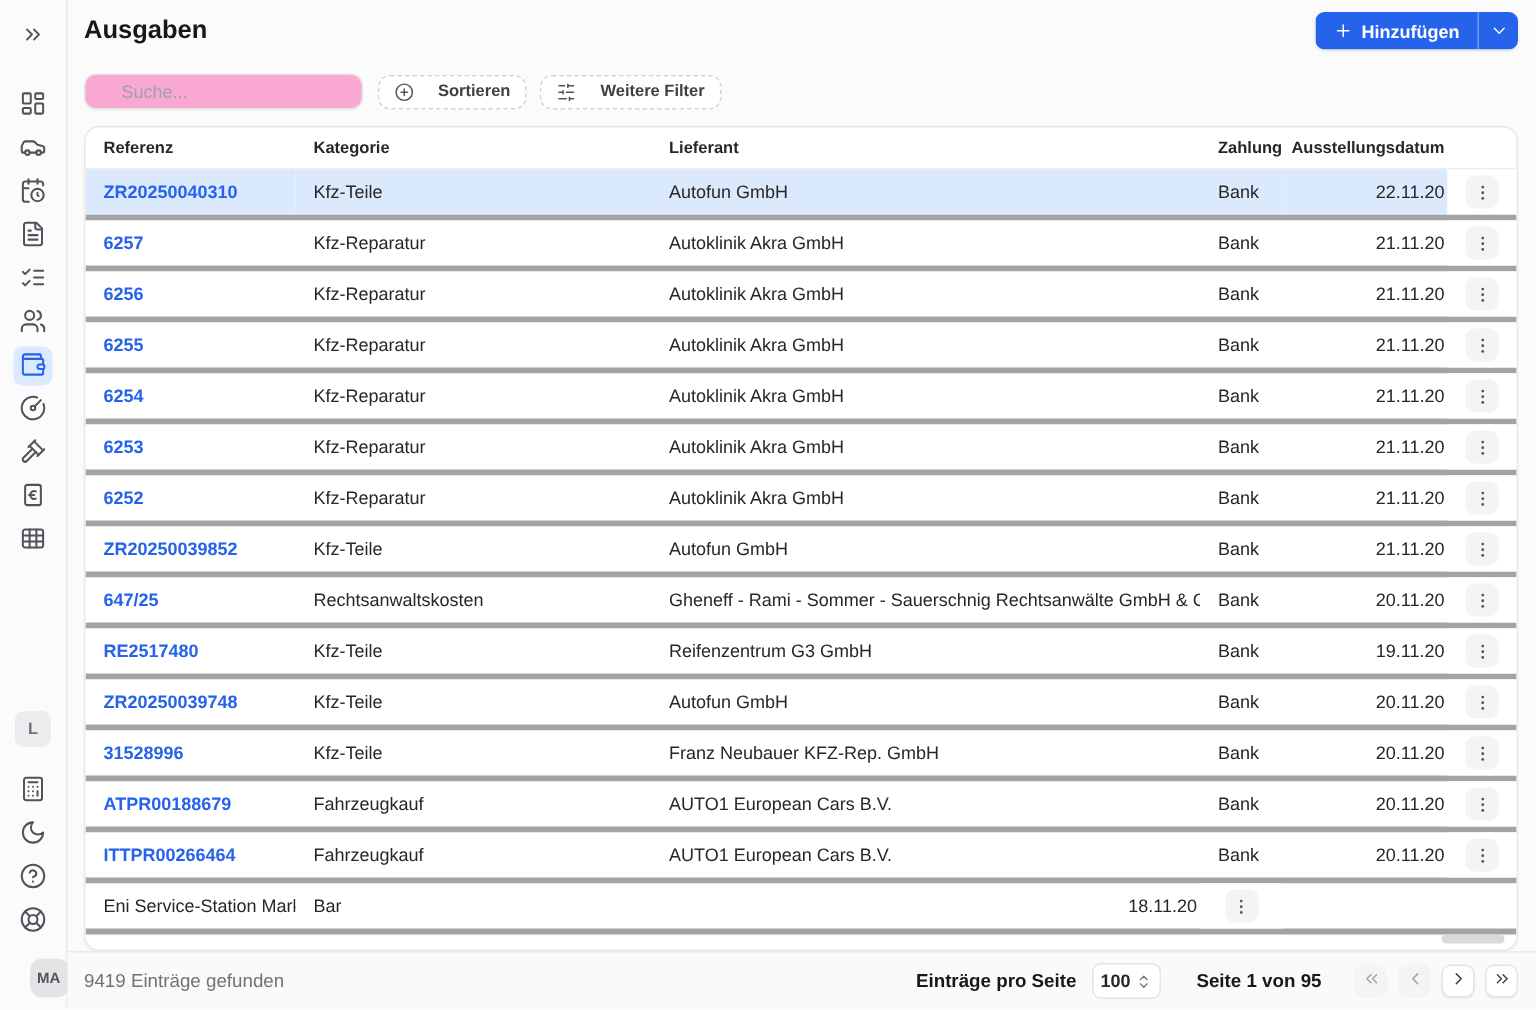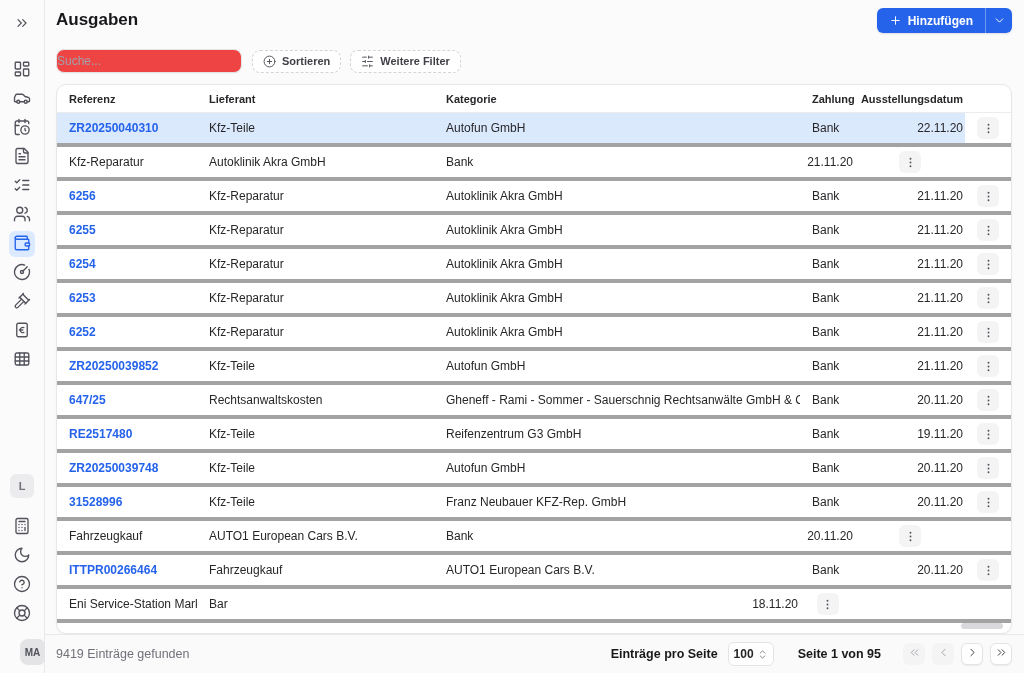--- a/index.html
+++ b/index.html
@@ -45,27 +45,27 @@
     background:var(--accent); color:#fff; font-size:12px; font-weight:700;
     font-family:inherit; border-right:1px solid rgba(255,255,255,.35);
   }
   .add-main svg { width:13px; height:13px; }
   .add-caret { width:26px; border:none; cursor:pointer; background:var(--accent); color:#fff;
     display:flex; align-items:center; justify-content:center; }
   .add-caret svg { width:13px; height:13px; }
   
   .toolbar { position:absolute; left:11px; right:12px; top:49px; height:24px; display:flex; align-items:center; }
   .search-input {
-    width:186px; height:24px; border:1px solid #e4e4e7; border-radius:8px; background:#ef4444;
-    padding:0 0; font-size:12px; font-family:inherit; color:#27272a; outline:none;
+    width:186px; height:24px; border:1px solid #e4e4e7; border-radius:8px; background:#f9a8d4;
+    padding:0 24px; font-size:12px; font-family:inherit; color:#27272a; outline:none;
     box-shadow:0 1px 1px rgba(0,0,0,.03);
   }
   .search-input::placeholder { color:#a1a1aa; }
   .chip-btn {
-    height:23px; display:flex; align-items:center; gap:6px; padding:0 10px; cursor:pointer;
+    height:23px; display:flex; align-items:center; gap:16px; padding:0 10px; cursor:pointer;
     border:1px dashed #d4d4d8; border-radius:8px; background:#fff; color:#3f3f46;
     font-size:11px; font-weight:700; font-family:inherit;
   }
   .chip-btn:first-of-type { margin-left:10px; }
   .chip-btn + .chip-btn { margin-left:9px; }
   .chip-btn svg { width:13px; height:13px; color:#52525b; }
   
   .card {
     position:absolute; left:11px; right:12px; top:84px; bottom:39px;
     background:#fff; border:1px solid #e7e7e9; border-radius:10px; overflow:hidden;
@@ -308,22 +308,22 @@
             <line x1="16" y1="18" x2="16" y2="22"></line>
           </svg>
         </span>
       <span>Weitere Filter</span>
     </button>
   </div>
 
   <section class="card">
     <div class="thead">
         <div class="cell">Referenz</div>
+        <div class="cell">Kategorie</div>
         <div class="cell">Lieferant</div>
-        <div class="cell">Kategorie</div>
         <div class="cell">Zahlung</div>
         <div class="cell date">Ausstellungsdatum</div>
       </div>
     <div class="tbody">
         <div class="trow selected">
           <div class="cell ref">ZR20250040310</div>
           <div class="cell">Kfz-Teile</div>
           <div class="cell">Autofun GmbH</div>
           <div class="cell">Bank</div>
           <div class="cell date">22.11.20</div>
@@ -333,20 +333,21 @@
                 <svg viewBox="0 0 24 24" fill="none" stroke="currentColor" stroke-width="1.8" stroke-linecap="round" stroke-linejoin="round">
                   <circle cx="12" cy="5" r="1.7" fill="currentColor" stroke="none"></circle>
                   <circle cx="12" cy="12" r="1.7" fill="currentColor" stroke="none"></circle>
                   <circle cx="12" cy="19" r="1.7" fill="currentColor" stroke="none"></circle>
                 </svg>
               </span>
             </button>
           </div>
         </div>
         <div class="trow">
+          <div class="cell ref">6257</div>
           <div class="cell">Kfz-Reparatur</div>
           <div class="cell">Autoklinik Akra GmbH</div>
           <div class="cell">Bank</div>
           <div class="cell date">21.11.20</div>
           <div class="cell actions">
             <button class="kebab">
               <span style="display: flex;">
                 <svg viewBox="0 0 24 24" fill="none" stroke="currentColor" stroke-width="1.8" stroke-linecap="round" stroke-linejoin="round">
                   <circle cx="12" cy="5" r="1.7" fill="currentColor" stroke="none"></circle>
                   <circle cx="12" cy="12" r="1.7" fill="currentColor" stroke="none"></circle>
@@ -530,20 +531,21 @@
                 <svg viewBox="0 0 24 24" fill="none" stroke="currentColor" stroke-width="1.8" stroke-linecap="round" stroke-linejoin="round">
                   <circle cx="12" cy="5" r="1.7" fill="currentColor" stroke="none"></circle>
                   <circle cx="12" cy="12" r="1.7" fill="currentColor" stroke="none"></circle>
                   <circle cx="12" cy="19" r="1.7" fill="currentColor" stroke="none"></circle>
                 </svg>
               </span>
             </button>
           </div>
         </div>
         <div class="trow">
+          <div class="cell ref">ATPR00188679</div>
           <div class="cell">Fahrzeugkauf</div>
           <div class="cell">AUTO1 European Cars B.V.</div>
           <div class="cell">Bank</div>
           <div class="cell date">20.11.20</div>
           <div class="cell actions">
             <button class="kebab">
               <span style="display: flex;">
                 <svg viewBox="0 0 24 24" fill="none" stroke="currentColor" stroke-width="1.8" stroke-linecap="round" stroke-linejoin="round">
                   <circle cx="12" cy="5" r="1.7" fill="currentColor" stroke="none"></circle>
                   <circle cx="12" cy="12" r="1.7" fill="currentColor" stroke="none"></circle>

